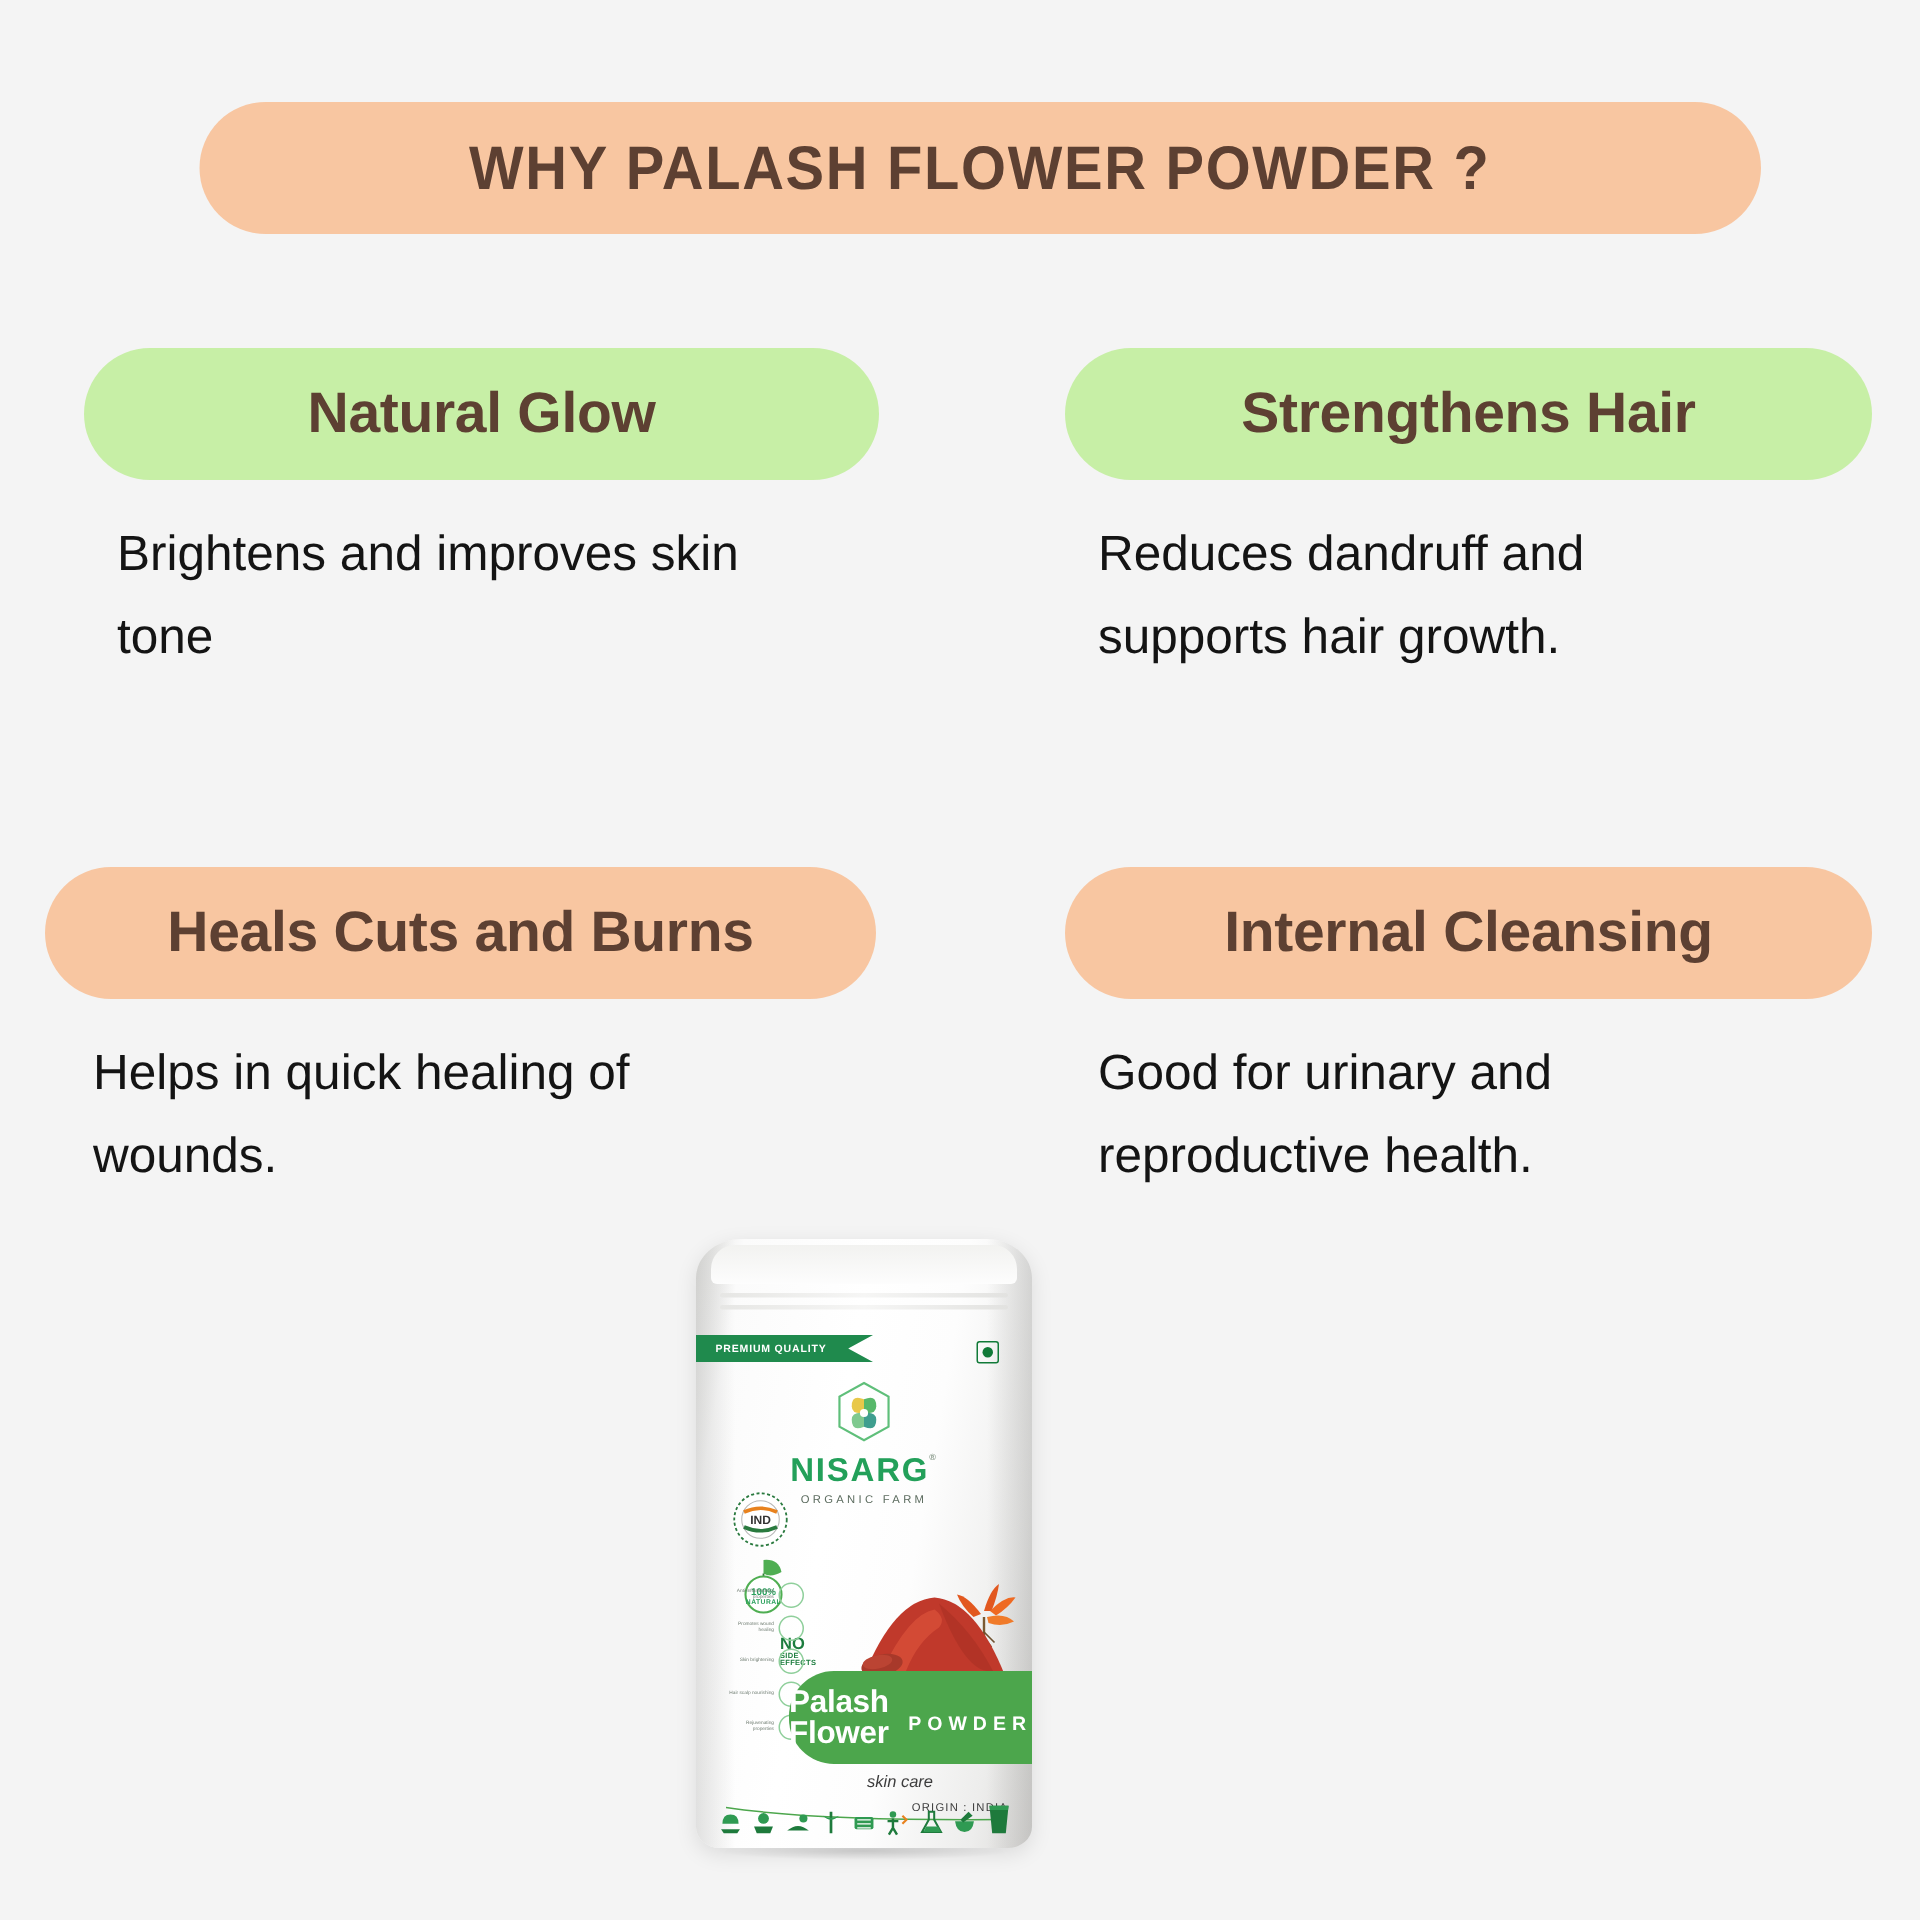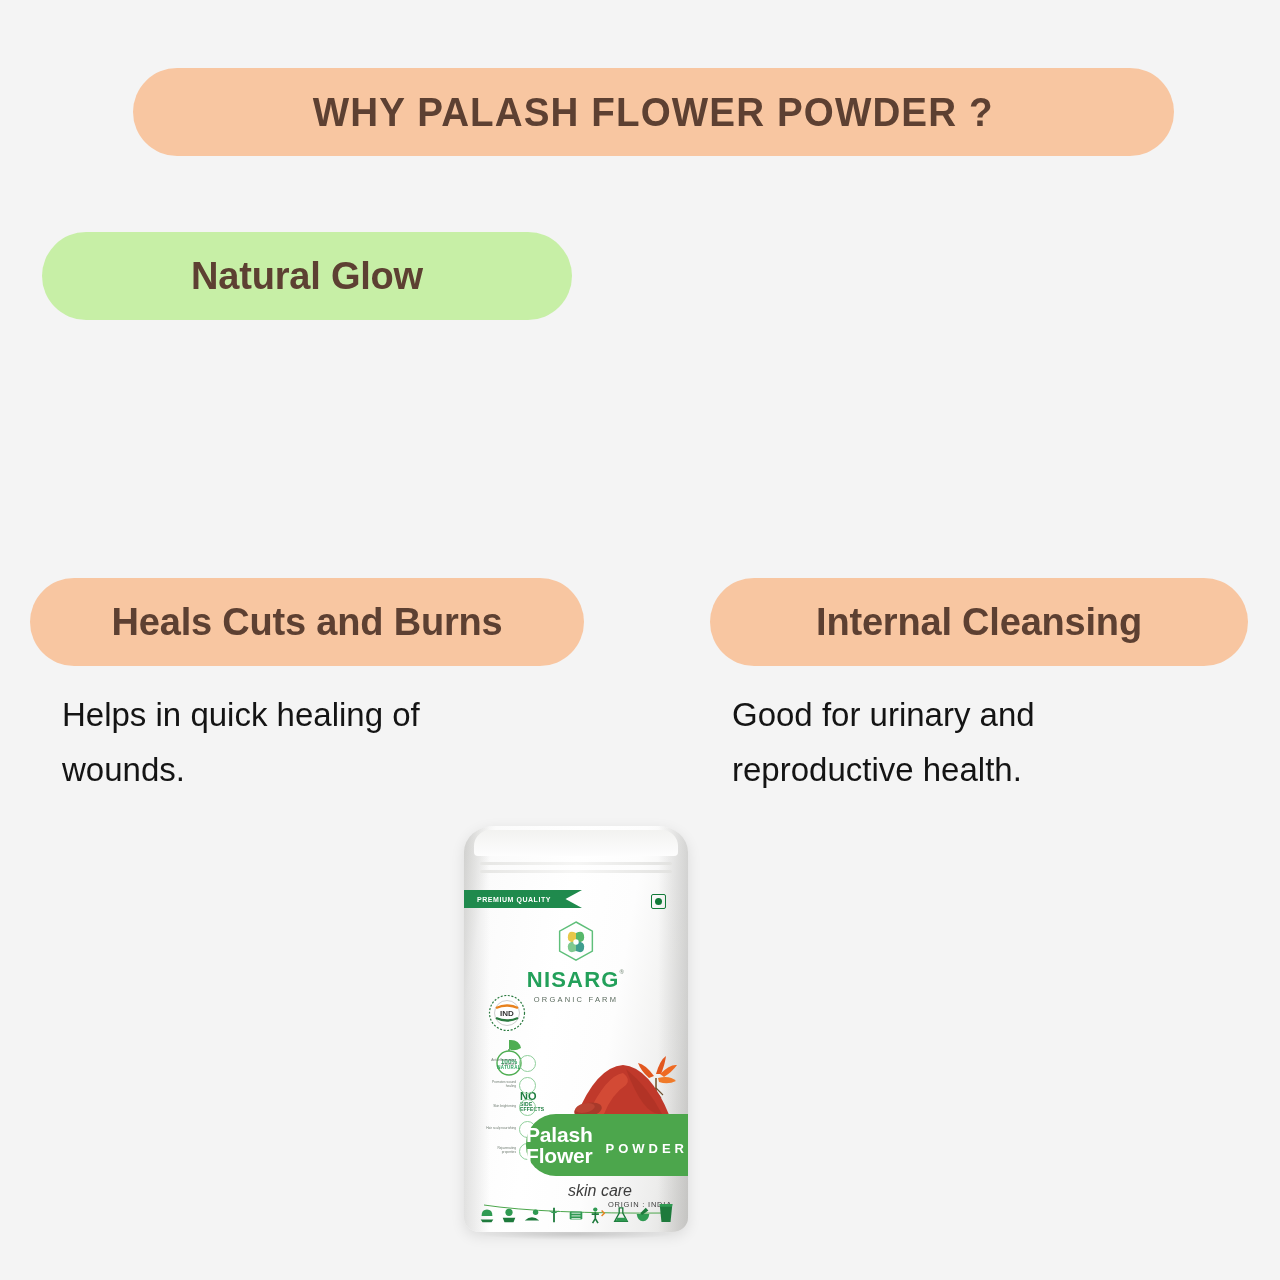--- a/index.html
+++ b/index.html
@@ -26,21 +26,21 @@
     letter-spacing: 1.2px;
     color: #5d4032;
     transform: scaleX(0.94);
     white-space: nowrap;
   }
 
   
   .grid { position: absolute; left: 0; top: 0; width: 1280px; height: 1280px; }
 
   .cell { position: absolute; }
-  .cell.c0 { left: 42px;  top: 232px; width: 530px; }
+  .cell.c0 { left: 56px;  top: 232px; width: 530px; }
   .cell.c1 { left: 710px; top: 232px; width: 538px; }
   .cell.c2 { left: 30px;  top: 578px; width: 554px; }
   .cell.c3 { left: 710px; top: 578px; width: 538px; }
 
   .pill {
     height: 88px; border-radius: 44px;
     display: flex; align-items: center; justify-content: center;
     width: 100%;
   }
   .pill.green { background: #c7efa6; }
@@ -132,21 +132,21 @@
   .mound { position: absolute; left: 104px; top: 218px; width: 116px; height: 80px; }
   
   .band {
     position: absolute; left: 62px; top: 288px; width: 162px; height: 62px;
     background: #4ca64c; border-radius: 30px 0 0 30px;
     display: flex; align-items: center; justify-content: center;
   }
   .band .pname { color: #fff; font-size: 21px; font-weight: bold; letter-spacing: -.2px; line-height: 1; }
   .band .ptype { color: #fff; font-size: 13px; font-weight: bold; letter-spacing: 4px; margin-top: 6px; line-height: 1; padding-left: 12px; }
   .usecase { position: absolute; left: 62px; right: 14px; top: 356px; text-align: center;
-    font-size: 16px; color: #3d3d3d; font-style: italic; }
+    font-size: 11px; color: #3d3d3d; font-style: italic; }
 
   .origin-rule { position: absolute; left: 18px; right: 16px; top: 378px; height: 11px; }
   .origin-txt { position: absolute; right: 16px; top: 374px; font-size: 7.5px; letter-spacing: .8px; color: #3d3d3d; }
 
   
   .sidecol { position: absolute; left: 22px; top: 226px; width: 56px; }
   .sideitem { display: flex; align-items: center; gap: 3px; height: 22px; }
   .sidetxt { font-size: 3.2px; color: #6e7b70; line-height: 1.15; width: 30px; text-align: right; }
   .sideicon { width: 17px; height: 17px; border: 1px solid #8fcf9b; border-radius: 50%; flex: none; }
 
@@ -168,22 +168,29 @@
   <div class="header-pill">
     <div class="title">WHY PALASH FLOWER POWDER ?</div>
   </div>
 
   <div class="grid">
 
     <div class="cell c0">
       <div class="pill green">
         <span class="pill-label">Natural Glow</span>
       </div>
-    </div>
-
+      <div class="desc">Brightens and improves skin tone</div>
+    </div>
+
+    <div class="cell c1">
+      <div class="pill green">
+        <span class="pill-label">Strengthens Hair</span>
+      </div>
+      <div class="desc">Reduces dandruff and supports hair growth.</div>
+    </div>
 
     <div class="cell c3">
       <div class="pill peach">
         <span class="pill-label">Internal Cleansing</span>
       </div>
       <div class="desc">Good for urinary and reproductive health.</div>
     </div>
 
     <div class="cell c2">
       <div class="pill peach">

